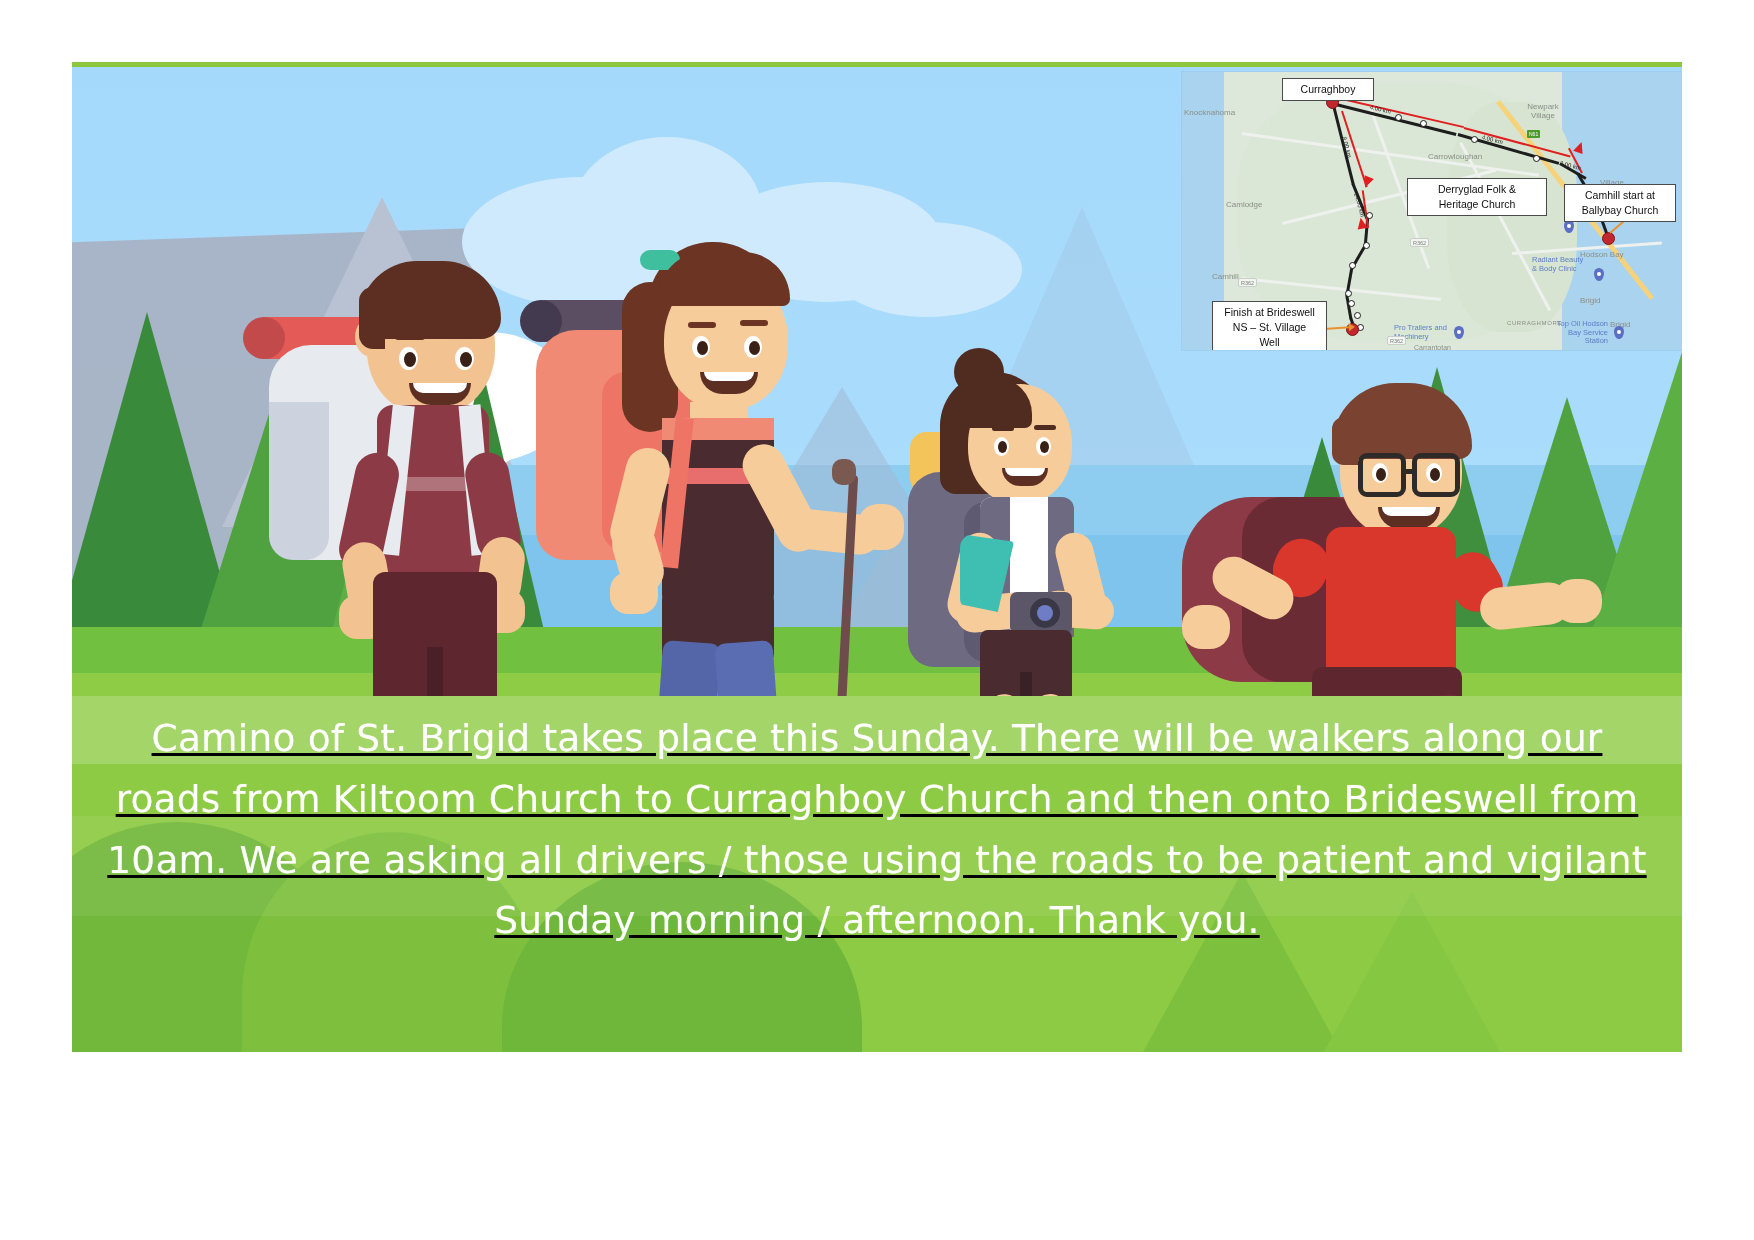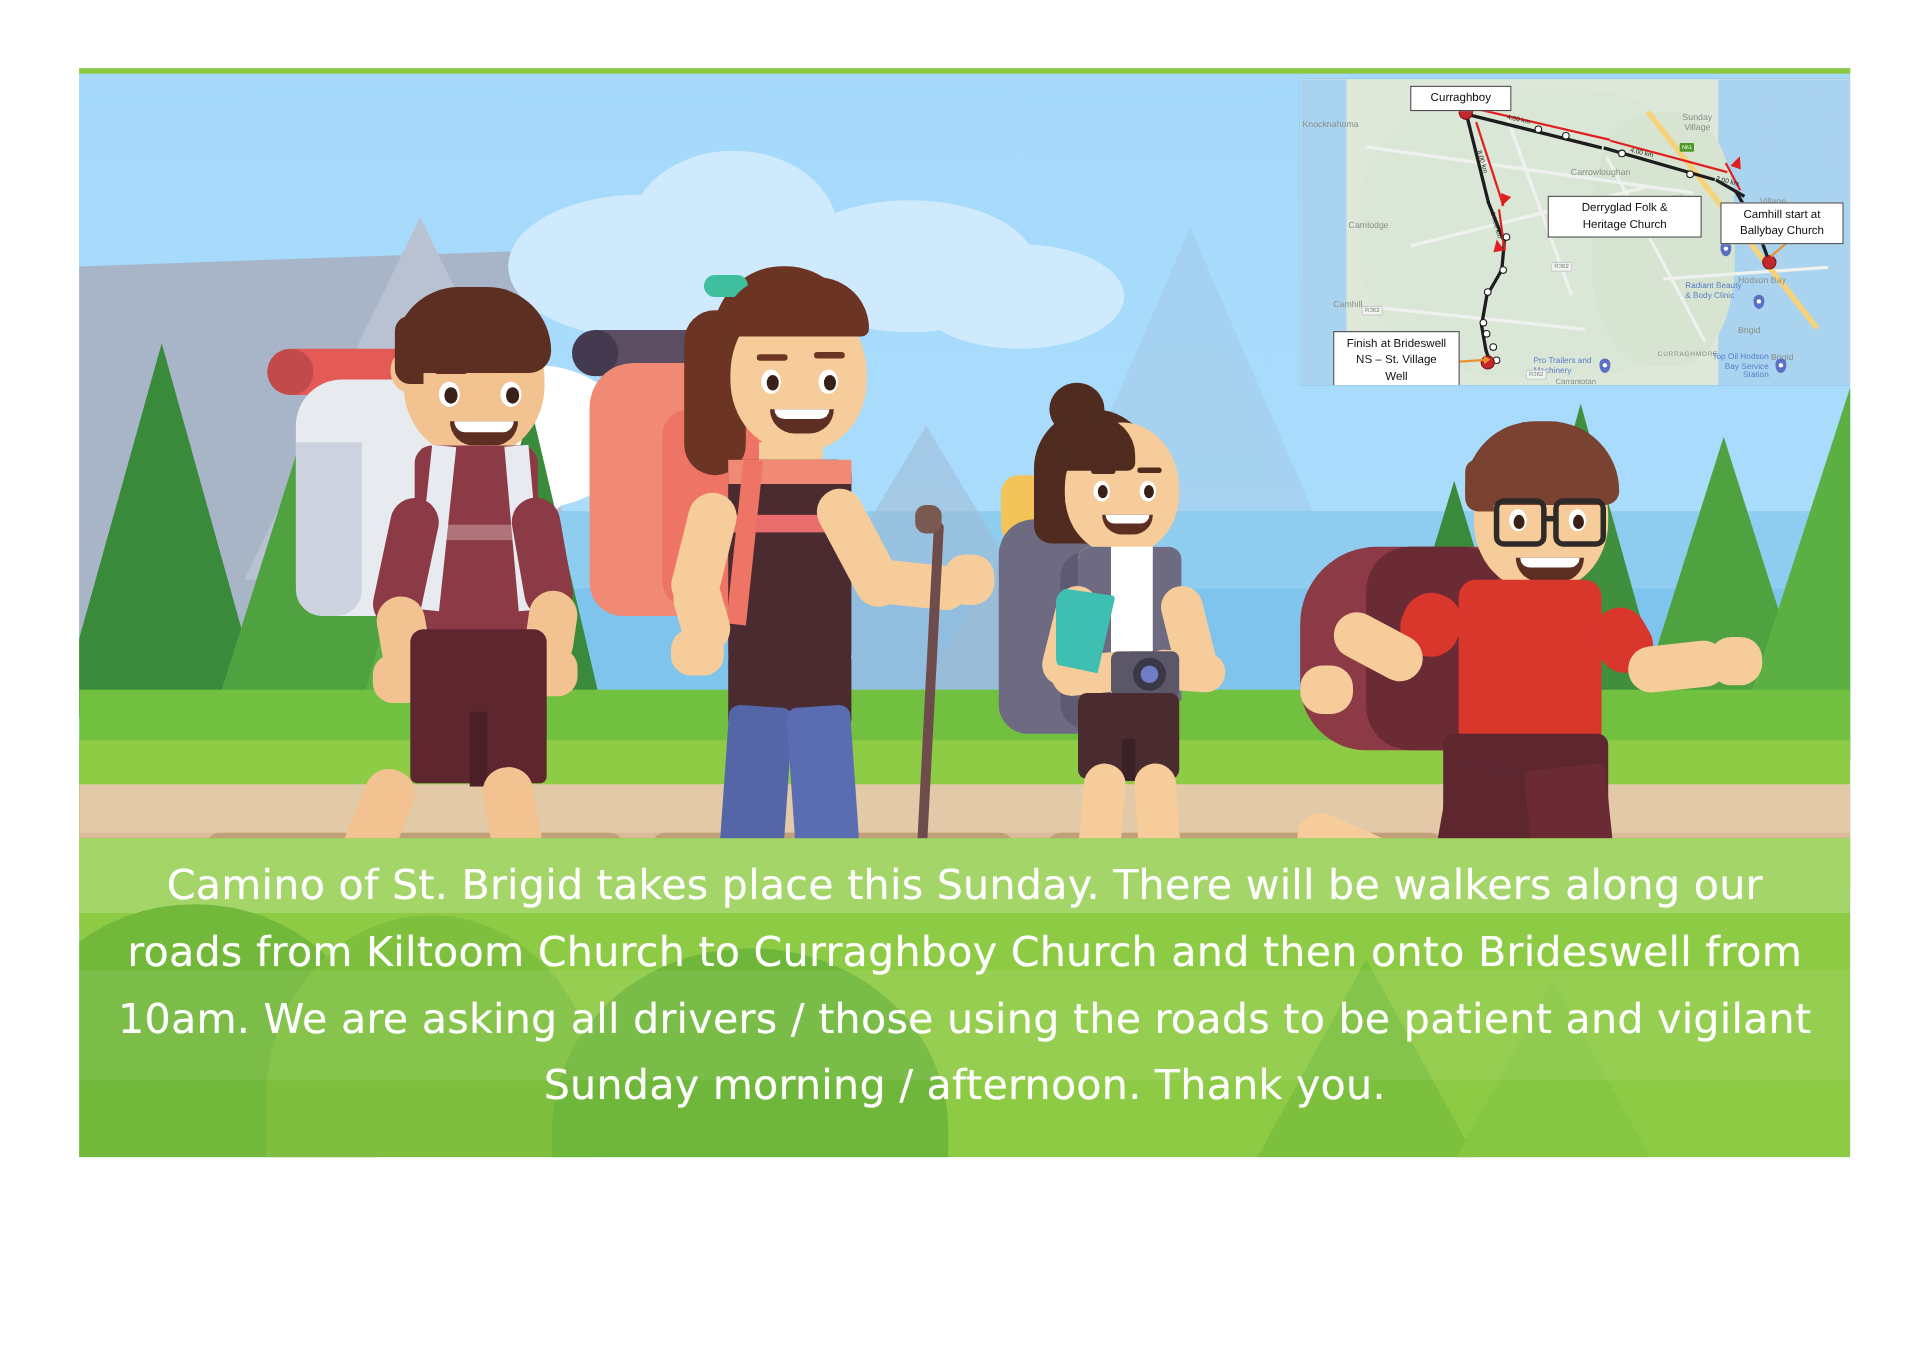--- a/index.html
+++ b/index.html
@@ -245,23 +245,24 @@
   }
   .km-label {
     position:absolute; font-size:6px; color:#2b2b2b;
     transform-origin:0 50%; white-space:nowrap;
   }
 
   
   #text-band {
     position: absolute;
     left: 0; right: 0; bottom: 0;
-    height: 290px;
+    height: 356px;
     overflow: hidden;
     background: #8ecb44;
+    text-decoration: underline;
   }
   .band-hill {
     position:absolute; background:#72b93b; border-radius:50% 50% 0 0;
   }
   .band-hill.h1 { left:-60px;  bottom:-70px; width:330px; height:300px; }
   .band-hill.h2 { left:170px;  bottom:-110px; width:300px; height:330px; background:#7ec03e;}
   .band-hill.h3 { left:430px;  bottom:-140px; width:360px; height:330px; background:#6fb73a;}
   .band-tri {
     position:absolute; width:0; height:0;
     border-left:110px solid transparent;
@@ -594,21 +595,21 @@
     <div class="km-label" style="left:300px; top:62px;  transform:rotate(14deg);">4.00 km</div>
     <div class="km-label" style="left:378px; top:88px;  transform:rotate(14deg);">2.00 km</div>
     <div class="km-label" style="left:162px; top:62px;  transform:rotate(74deg);">8.00 km</div>
     <div class="km-label" style="left:174px; top:118px; transform:rotate(74deg);">14.00 km</div>
 
     <div class="map-label" style="left:2px;   top:36px;  font-size:8px;">Knocknahoma</div>
     <div class="map-label" style="left:44px;  top:128px; font-size:8px;">Camlodge</div>
     <div class="map-label" style="left:30px;  top:200px; font-size:8px;">Camhill</div>
     <div class="map-label" style="left:246px; top:80px;  font-size:8px;">Carrowloughan</div>
     <div class="map-label" style="left:338px; top:104px; font-size:8px;">Kiltoom</div>
-    <div class="map-label" style="left:338px; top:30px;  font-size:8px; width:46px; text-align:center; white-space:normal; line-height:1.15;">Sunday Village</div>
+    <div class="map-label" style="left:338px; top:30px;  font-size:8px; width:46px; text-align:center; white-space:normal; line-height:1.15;">Newpark Village</div>
     <div class="map-label" style="left:418px; top:106px; font-size:8px;">Village</div>
     <div class="map-label" style="left:398px; top:178px; font-size:8px;">Hodson Bay</div>
     <div class="map-label" style="left:398px; top:224px; font-size:8px;">Brigid</div>
     <div class="map-label" style="left:428px; top:248px; font-size:8px;">Brigid</div>
     <div class="map-label" style="left:325px; top:248px; font-size:6px; letter-spacing:.6px;">CURRAGHMORE</div>
     <div class="map-label" style="left:232px; top:272px; font-size:7px;">Carrantotan</div>
 
     <div class="map-label blue" style="left:212px; top:252px; font-size:7.5px; width:56px; white-space:normal; line-height:1.15;">Pro Trailers and Machinery</div>
     <div class="map-pin" style="left:272px; top:254px;"></div>
     <div class="map-label blue" style="left:350px; top:184px; font-size:7.5px; width:58px; white-space:normal; line-height:1.15; ">Radiant Beauty &amp; Body Clinic</div>

